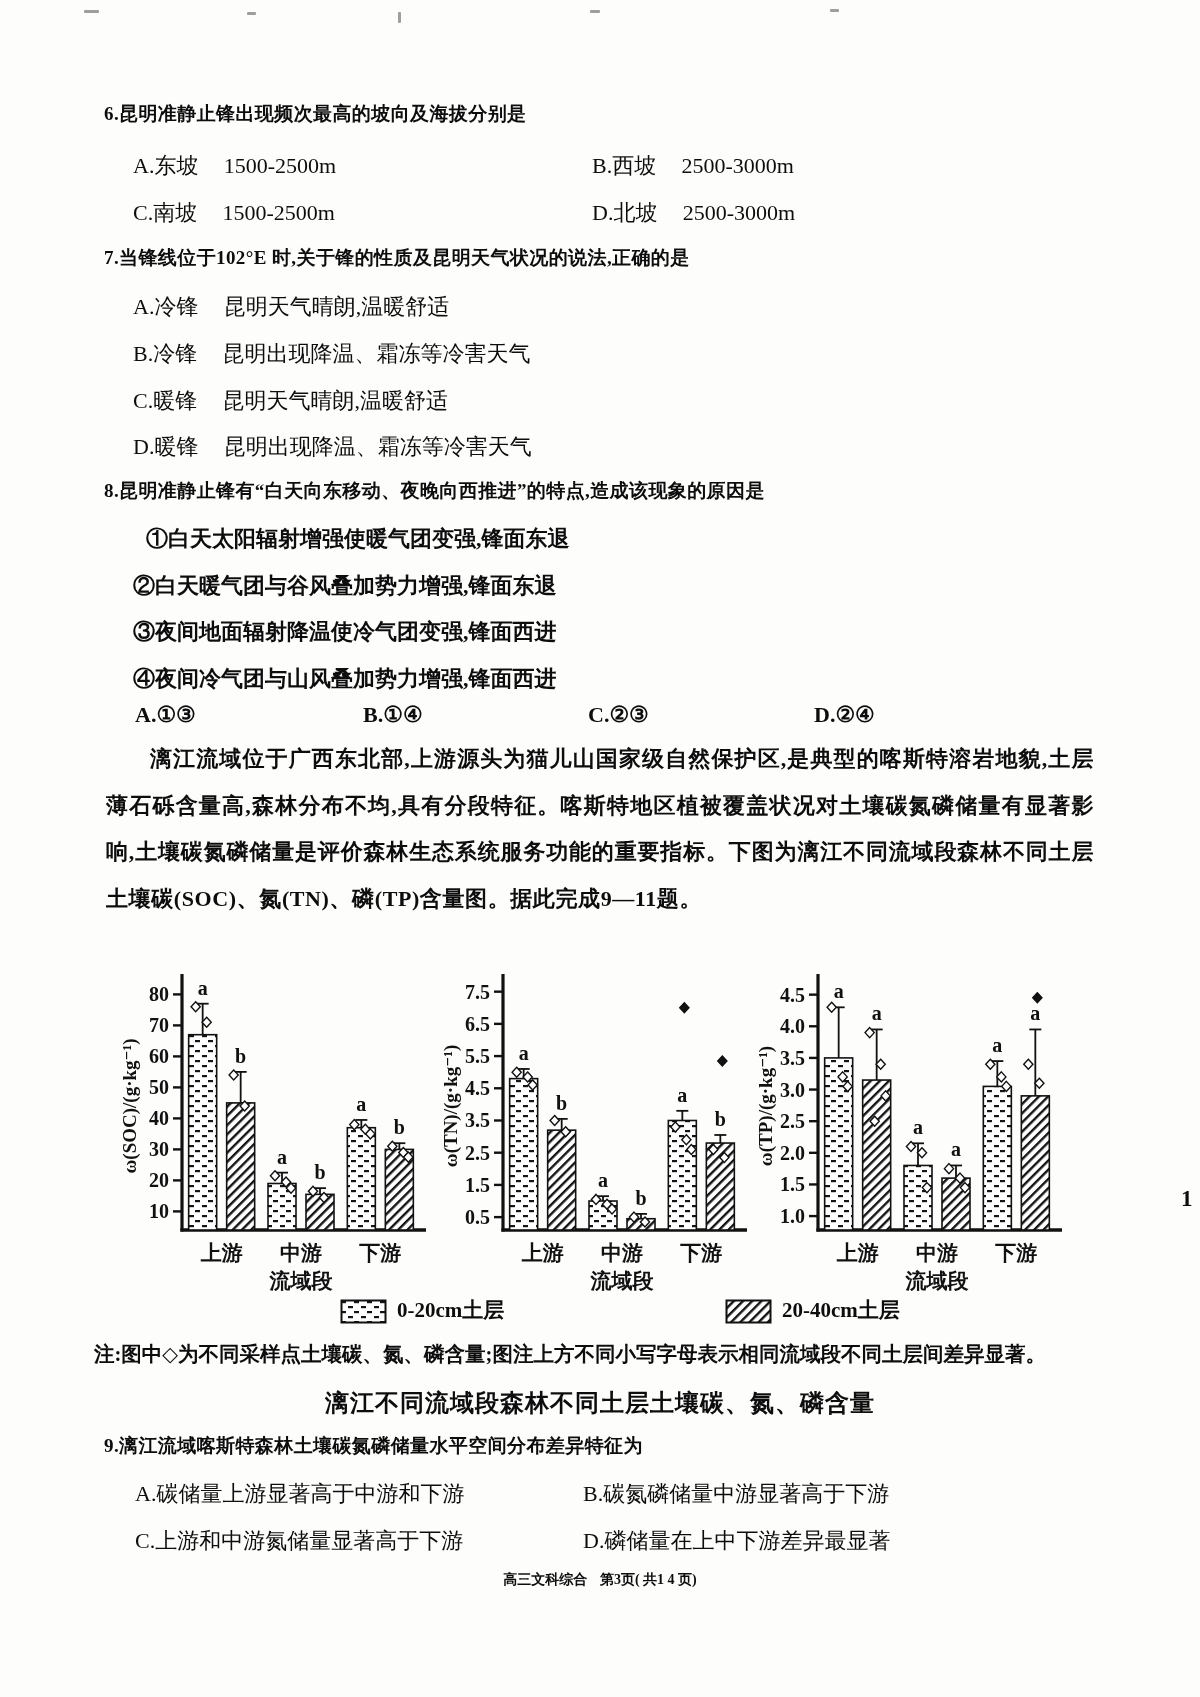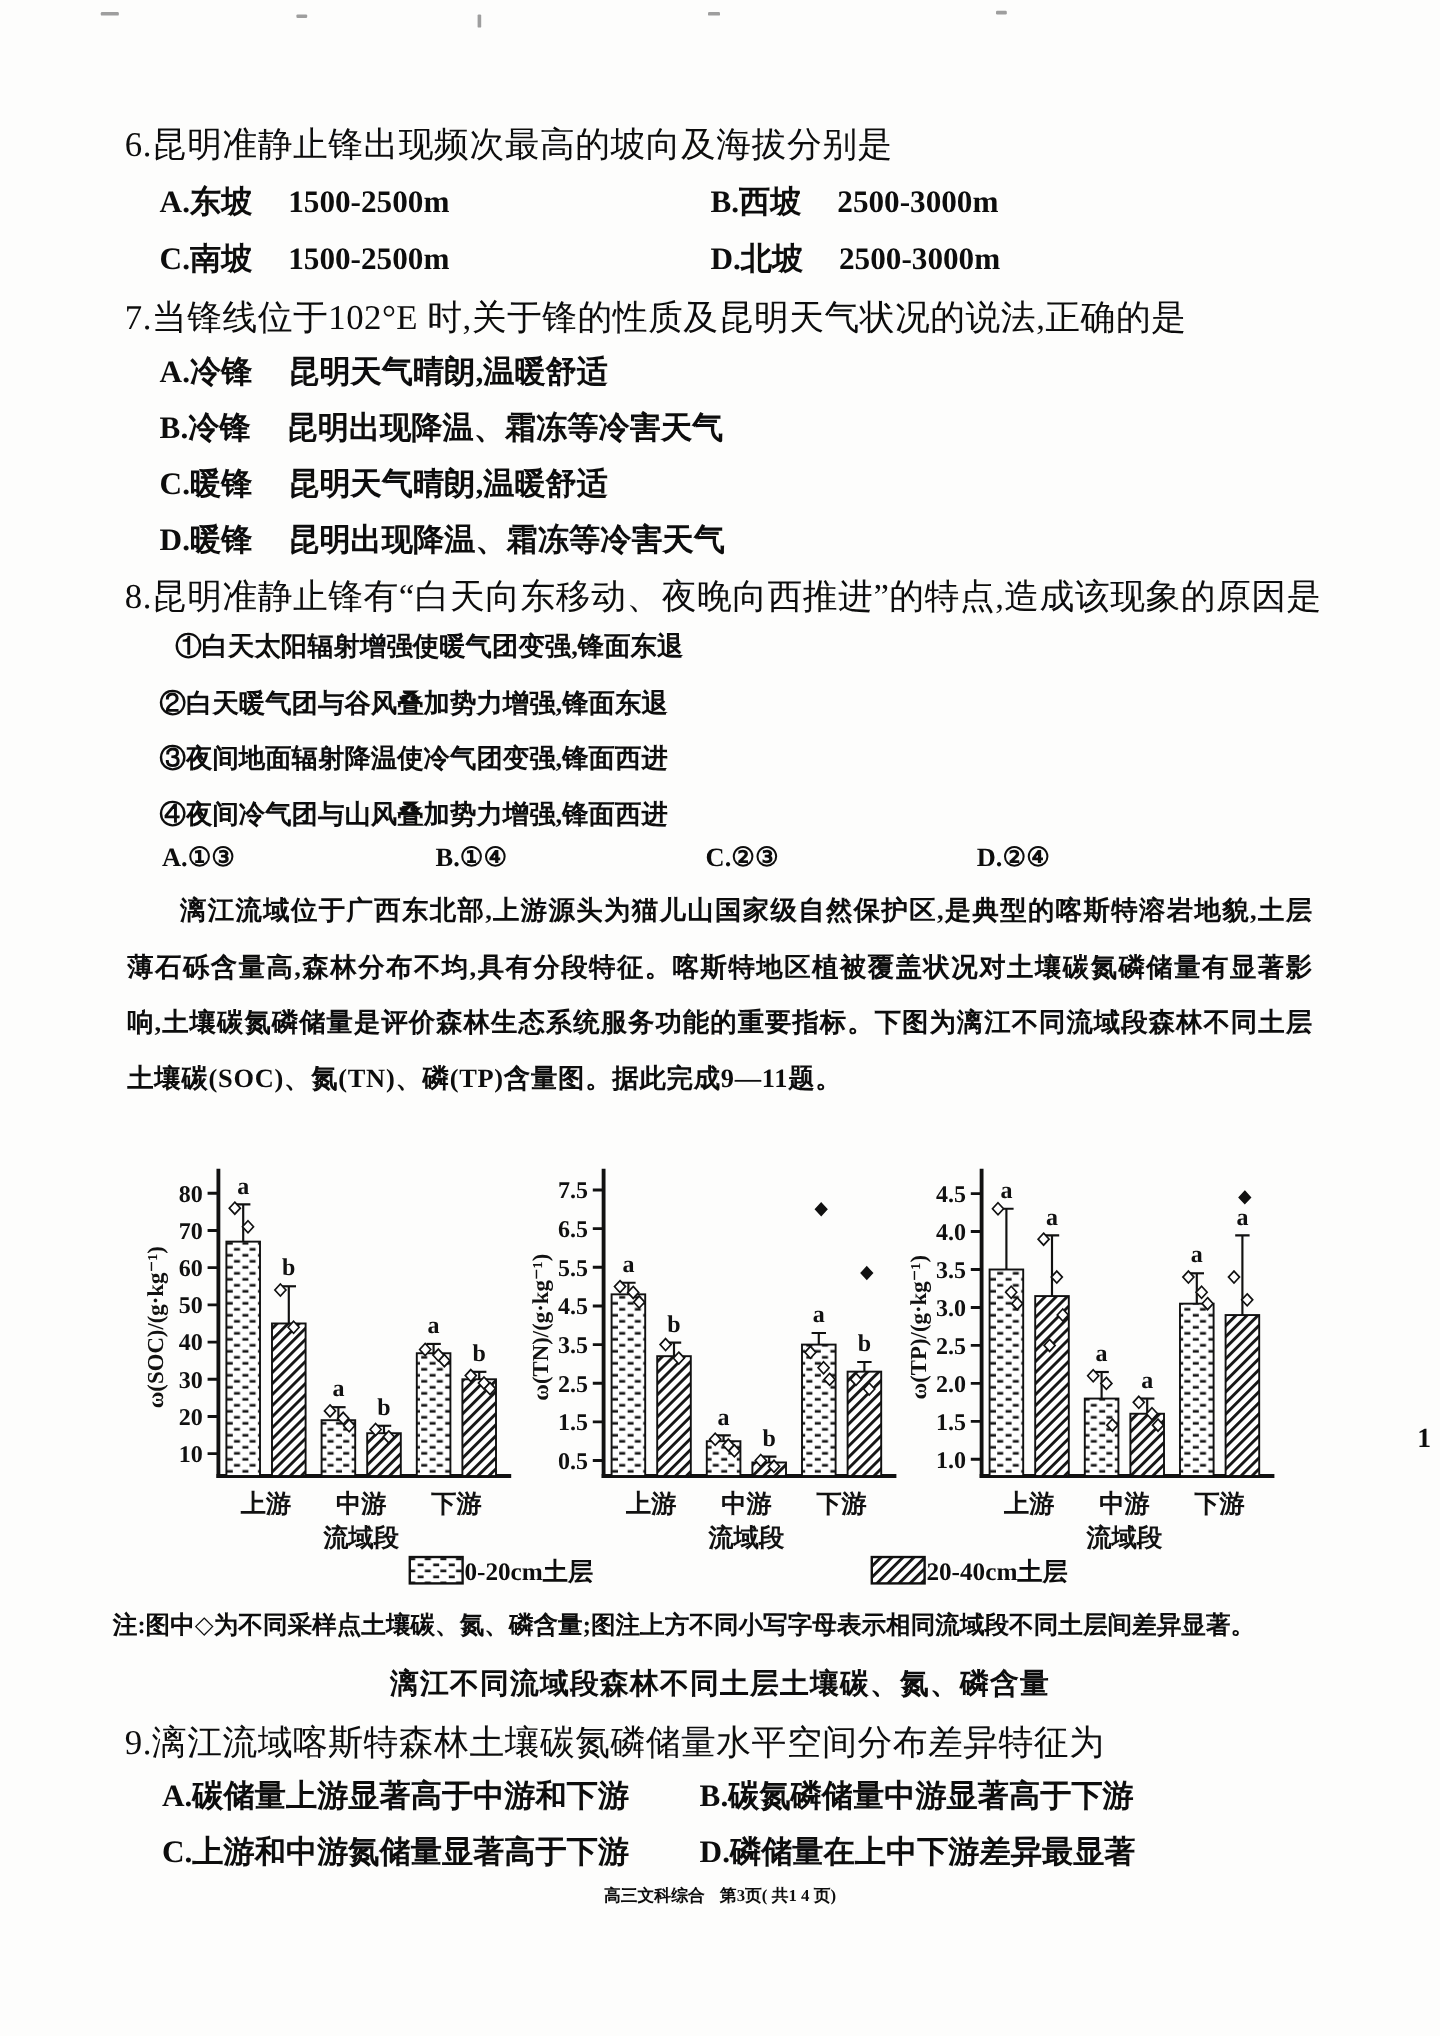--- a/index.html
+++ b/index.html
@@ -6,34 +6,34 @@
   body{
     width:1200px;height:1697px;
     background:#fdfdfc;
     font-family:"Liberation Serif","DejaVu Serif",serif;
     color:#0d0d0d;
     position:relative;
     overflow:hidden;
   }
   .page{position:absolute;inset:0;}
   .abs{position:absolute;}
-  .stem{font-size:29px;font-weight:400;letter-spacing:.4px;white-space:nowrap;}
-  .opt{font-size:26px;font-weight:700;white-space:nowrap;}
+  .stem{font-size:19px;font-weight:700;letter-spacing:.4px;white-space:nowrap;}
+  .opt{font-size:22px;font-weight:400;white-space:nowrap;}
   .opt .ov{margin-left:1.15em;}
   .item{font-size:22px;font-weight:700;white-space:nowrap;}
   .optrow span{font-size:22px;font-weight:700;}
   .passage{
     font-size:22px;font-weight:600;line-height:46.5px;
     text-indent:2em;text-align:justify;letter-spacing:.6px;
   }
   .note{font-size:20.5px;font-weight:700;white-space:nowrap;letter-spacing:0;}
   .fig-title{left:0;right:0;text-align:center;font-size:24px;font-weight:800;letter-spacing:1px;}
   .footer{left:0;right:0;text-align:center;font-size:14px;font-weight:700;}
   .footer .gap{margin-left:.9em;}
-  .legend{display:flex;align-items:flex-start;gap:0;}
+  .legend{display:flex;align-items:flex-end;gap:10px;}
   .legend .lbl{font-size:21px;font-weight:700;white-space:nowrap;}
   .edge-mark{font-size:23px;font-weight:700;}
   .artifact{position:absolute;background:#6b6b6b;opacity:.65;border-radius:1px;}
   .chart svg text{font-family:"Liberation Serif","DejaVu Serif",serif;fill:#111;}
 </style>
 </head>
 <body>
 
 <svg width="0" height="0" style="position:absolute" aria-hidden="true">
   <defs>

